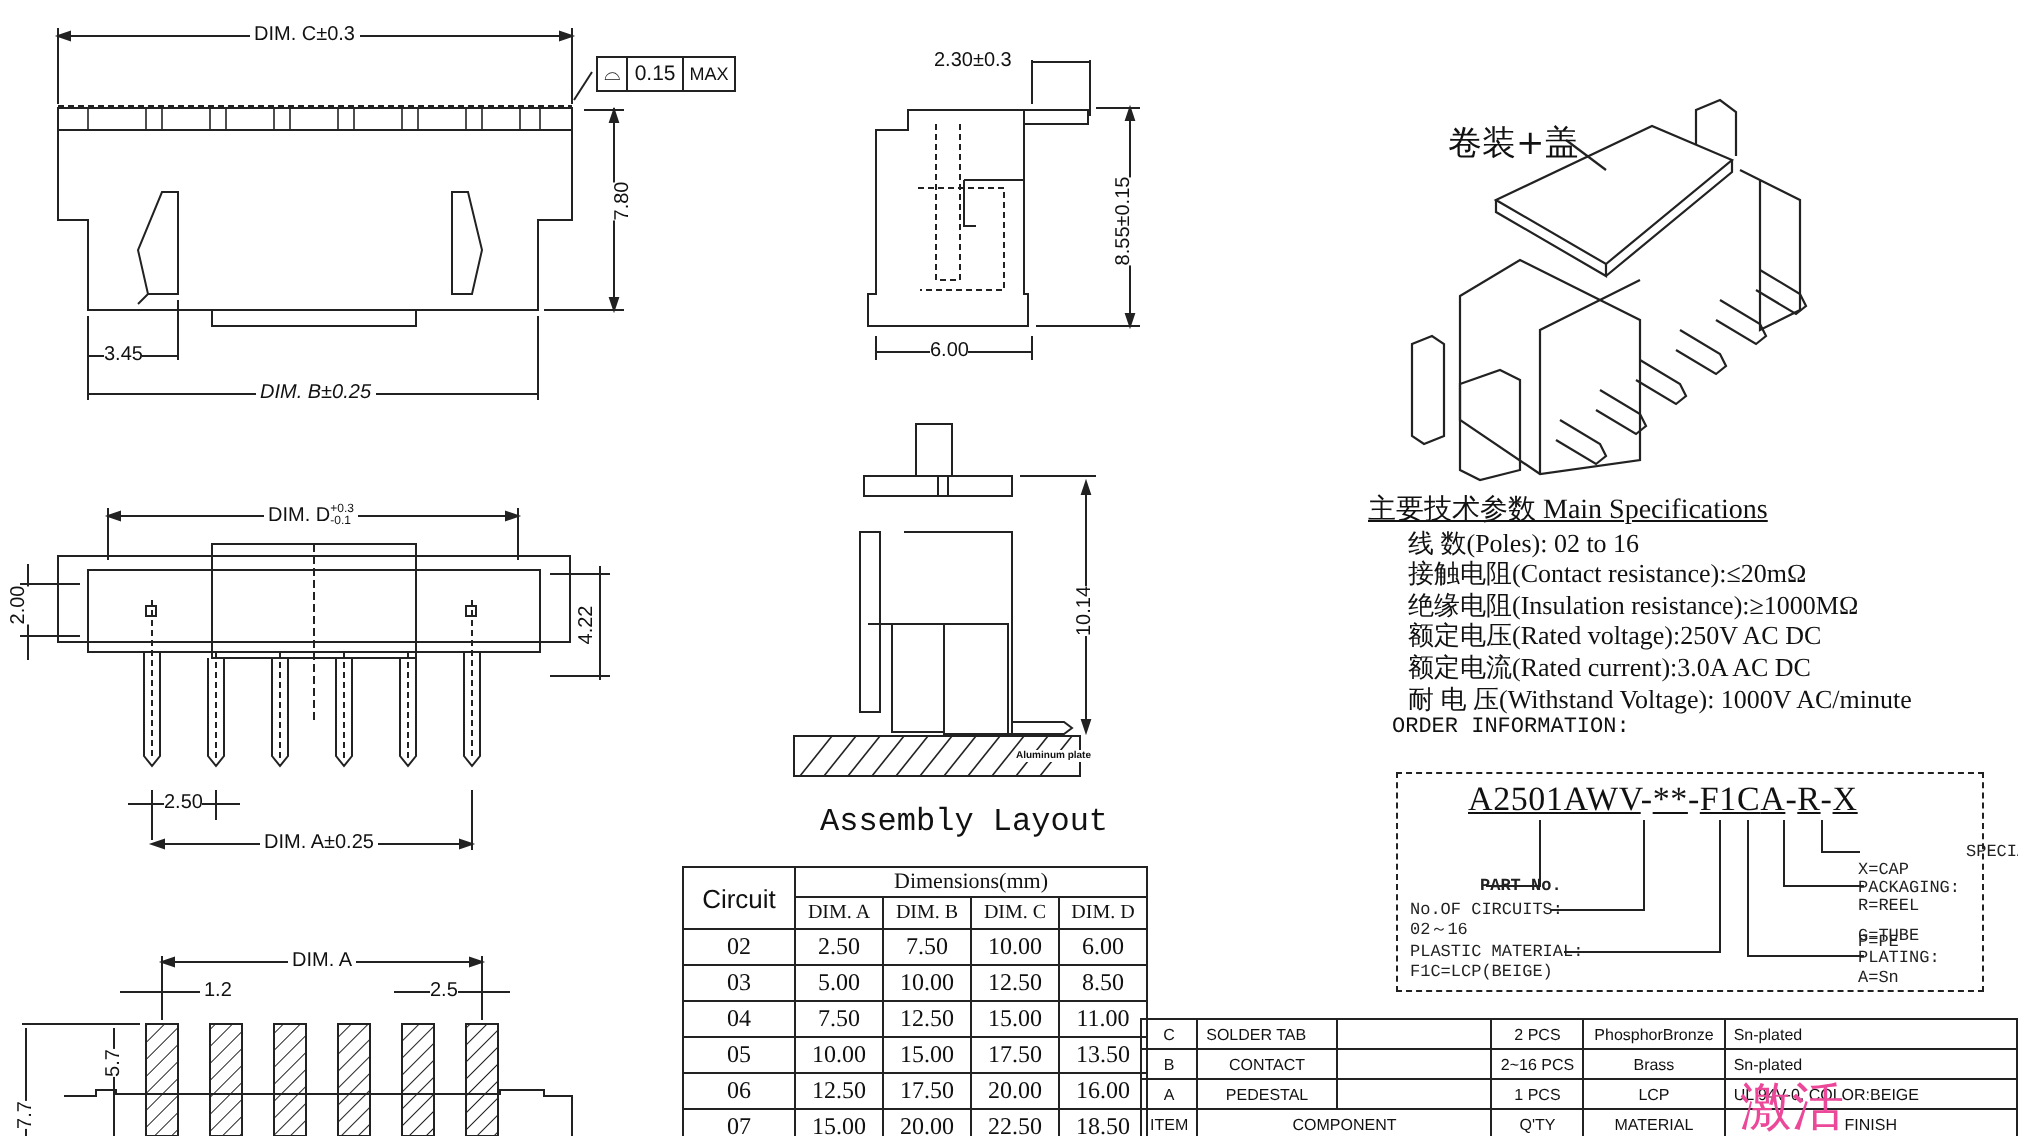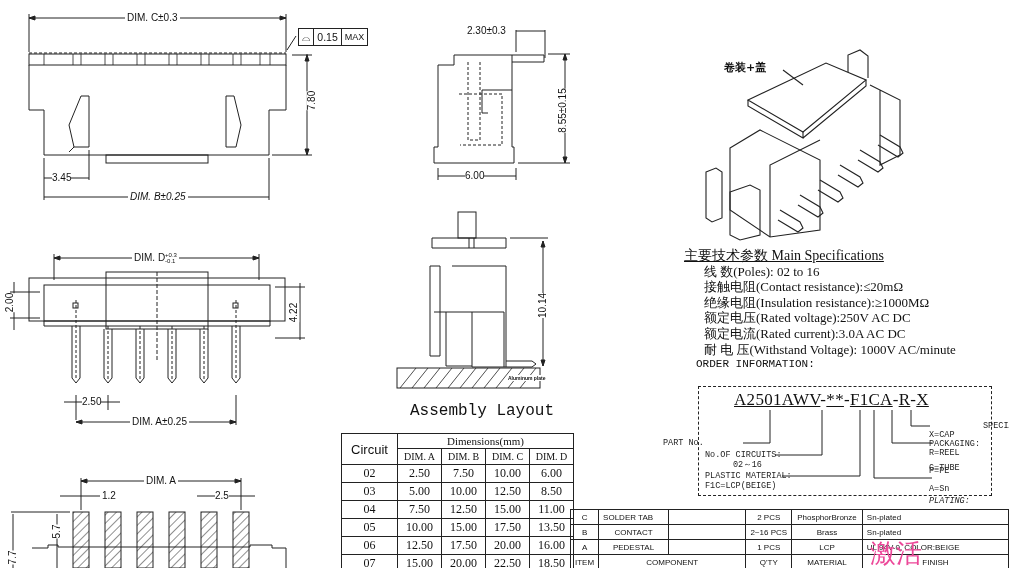--- a/index.html
+++ b/index.html
@@ -25,21 +25,21 @@
   table.dimtab td{font-size:12px;height:17px;}
   
   table.bom{position:absolute;left:570px;top:509px;border-collapse:collapse;font-family:"Liberation Sans",sans-serif;font-size:8px;}
   table.bom td{border:1px solid #222;height:14px;padding:0 4px;white-space:nowrap;}
   table.bom td.c{text-align:center;}
   .caption{left:410px;top:402px;font-family:"Liberation Mono","DejaVu Sans Mono",monospace;font-size:16px;}
   .gtol{left:298px;top:28px;border:1px solid #222;display:flex;height:16px;font-size:10.5px;}
   .gtol div{border-right:1px solid #222;padding:0 3px;line-height:16px;}
   .gtol div:last-child{border-right:none;font-size:9px;}
   .watermark{left:870px;top:536px;font-size:26px;color:#ec4899;font-family:"DejaVu Sans",sans-serif;}
-  .cn-label{left:724px;top:60px;font-size:11px;font-weight:bold;font-family:"DejaVu Sans",sans-serif;}
+  .cn-label{left:724px;top:60px;font-size:17px;font-weight:normal;font-family:"DejaVu Sans",sans-serif;}
 </style>
 </head>
 <body>
 
 <svg width="1009" height="568" viewBox="0 0 1009 568" fill="none" stroke="#222" stroke-width="1">
 
   <g>
     <line x1="29" y1="18" x2="286" y2="18"></line>
     <line x1="29" y1="14" x2="29" y2="52"></line>
       <line x1="286" y1="14" x2="286" y2="52"></line>
@@ -271,32 +271,32 @@
   <div class="row">额定电压(Rated voltage):250V AC DC</div>
   <div class="row">额定电流(Rated current):3.0A AC DC</div>
   <div class="row">耐 电 压(Withstand Voltage): 1000V AC/minute</div>
   <div class="order-title">ORDER INFORMATION:</div>
 </div>
 
 <div class="abs order-box"></div>
 <div class="abs order-code">
   <span>A2501AWV</span><b style="font-weight:normal">-</b><span>**</span><b style="font-weight:normal">-</b><span>F1C</span><span>A</span><b style="font-weight:normal">-</b><span>R</span><b style="font-weight:normal">-</b><span>X</span>
 </div>
-<div class="abs olabel" style="left:663px;top:439px;">PART No.</div>
+<div class="abs olabel" style="left:740px;top:439px;font-weight:bold;">PART No.</div>
 <div class="abs olabel" style="left:705px;top:451px;">No.OF CIRCUITS:</div>
-<div class="abs olabel" style="left:733px;top:461px;">02～16</div>
+<div class="abs olabel" style="left:705px;top:461px;">02～16</div>
 <div class="abs olabel" style="left:705px;top:472px;">PLASTIC MATERIAL:</div>
 <div class="abs olabel" style="left:705px;top:482px;">F1C=LCP(BEIGE)</div>
 <div class="abs olabel" style="left:983px;top:422px;">SPECIAL CODE:</div>
 <div class="abs olabel" style="left:929px;top:431px;">X=CAP</div>
 <div class="abs olabel" style="left:929px;top:440px;">PACKAGING:</div>
 <div class="abs olabel" style="left:929px;top:449px;">R=REEL</div>
 <div class="abs olabel" style="left:929px;top:464px;">G=TUBE</div>
 <div class="abs olabel" style="left:929px;top:467px;">P=PE</div>
-<div class="abs olabel" style="left:929px;top:497px;font-style:italic;">PLATING:</div>
+<div class="abs olabel" style="left:929px;top:475px;">PLATING:</div>
 <div class="abs olabel" style="left:929px;top:485px;">A=Sn</div>
 
 <table class="dimtab">
   <tbody>
       <tr>
     <th class="circ" rowspan="2">Circuit</th>
     <th class="dimh" colspan="4">Dimensions(mm)</th>
   </tr>
   <tr>
     <th class="sub">DIM. A</th>

